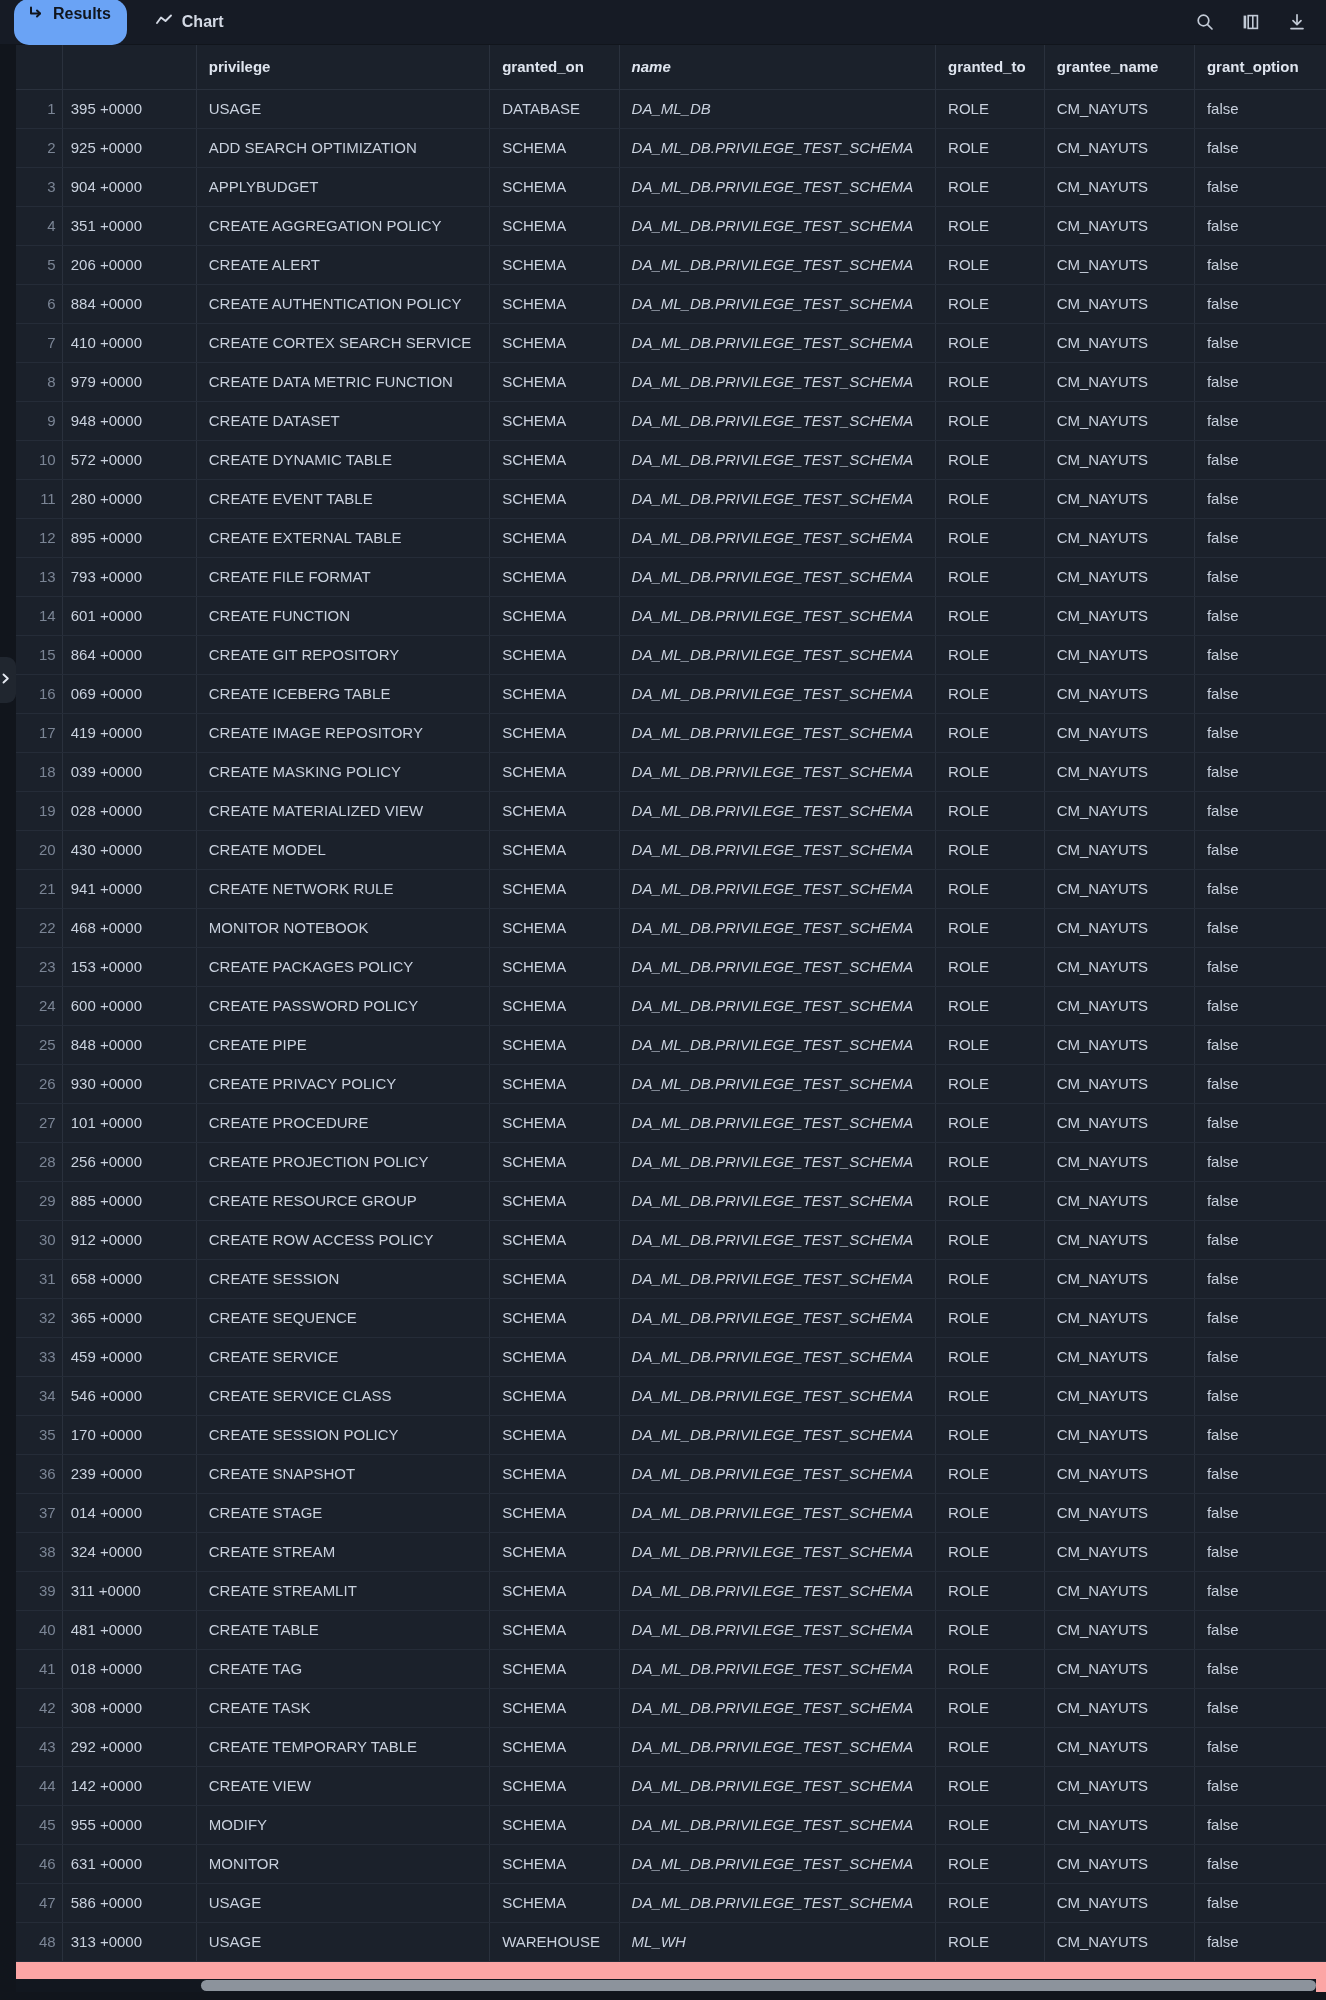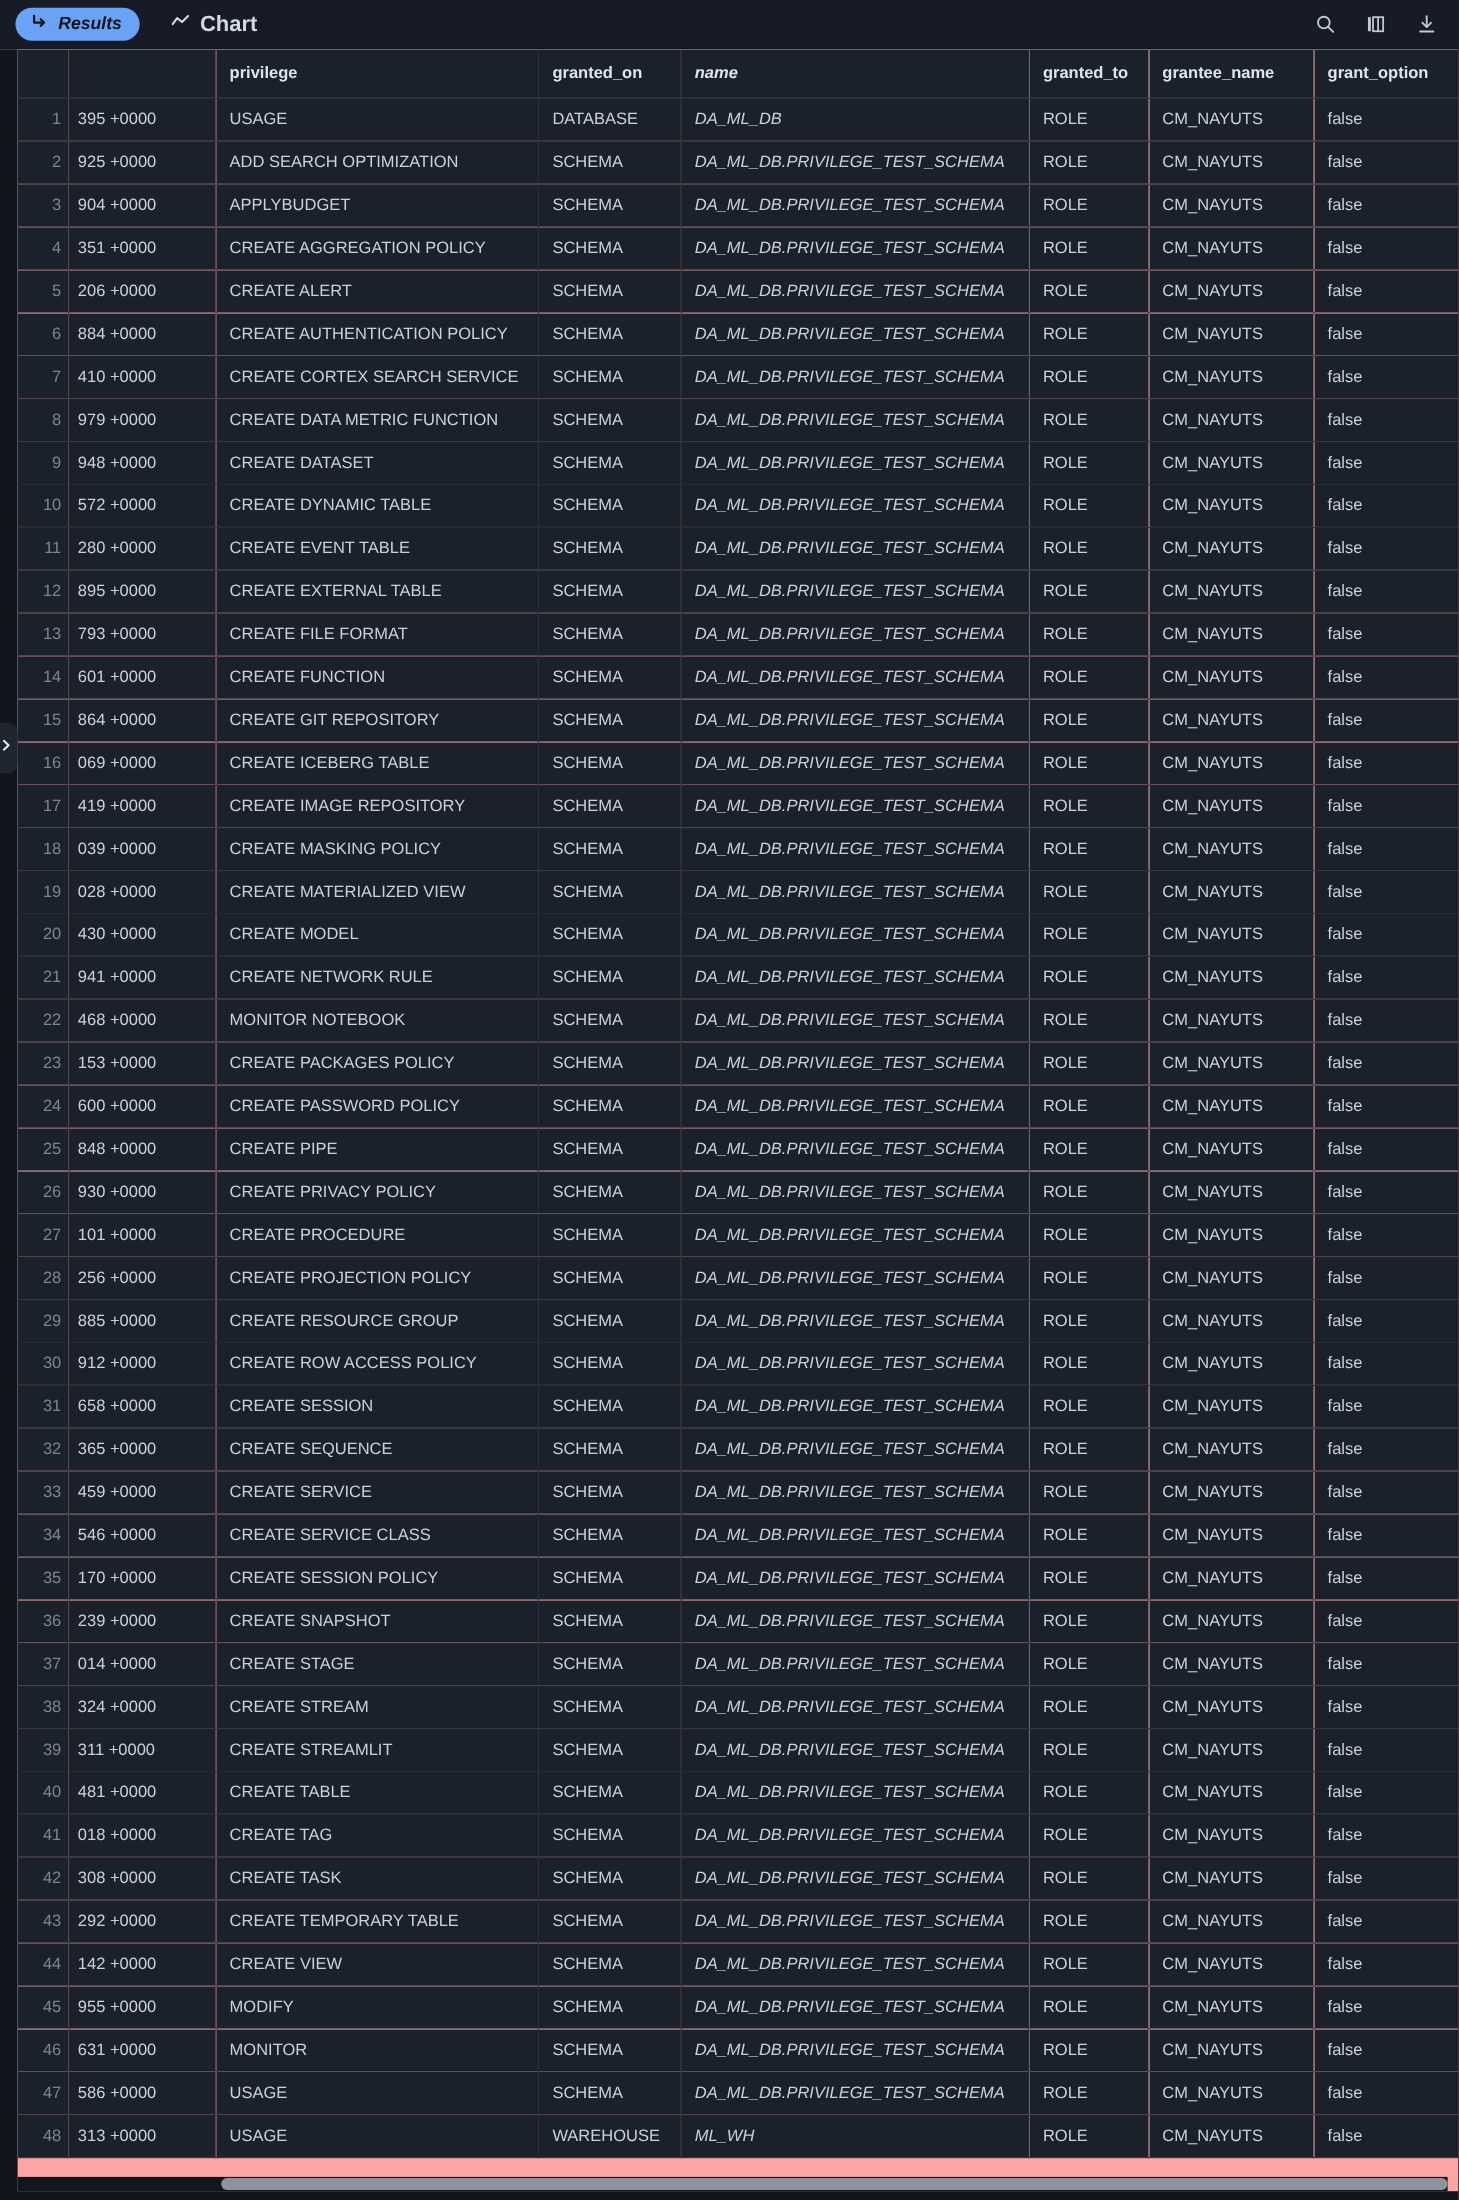--- a/index.html
+++ b/index.html
@@ -30,41 +30,40 @@
     align-items: center;
     box-sizing: border-box;
     padding: 0 14px 0 14px;
     border-bottom: 1px solid #11151c;
   }
   .tab-pill {
     display: flex;
     align-items: center;
     gap: 9px;
     height: 30px;
-    padding: 0 16px 0 13px;
+    padding: 0 16px 16px 13px;
     border-radius: 15px;
     background: #6aa3f5;
     color: #10151d;
     font-size: 16px;
     font-weight: bold;
     cursor: pointer;
     user-select: none;
-    font-style: italic;
   }
   .tab-plain {
     display: flex;
     align-items: center;
     gap: 9px;
     height: 30px;
     padding: 0 14px;
     margin-left: 14px;
     border-radius: 15px;
     background: transparent;
     color: #d3d9e4;
-    font-size: 20px;
+    font-size: 16px;
     font-weight: bold;
     cursor: pointer;
     user-select: none;
   }
   .tb-spacer { flex: 1 1 auto; }
   .tb-icon {
     width: 30px; height: 30px;
     display: flex; align-items: center; justify-content: center;
     margin-left: 16px;
     cursor: pointer;

